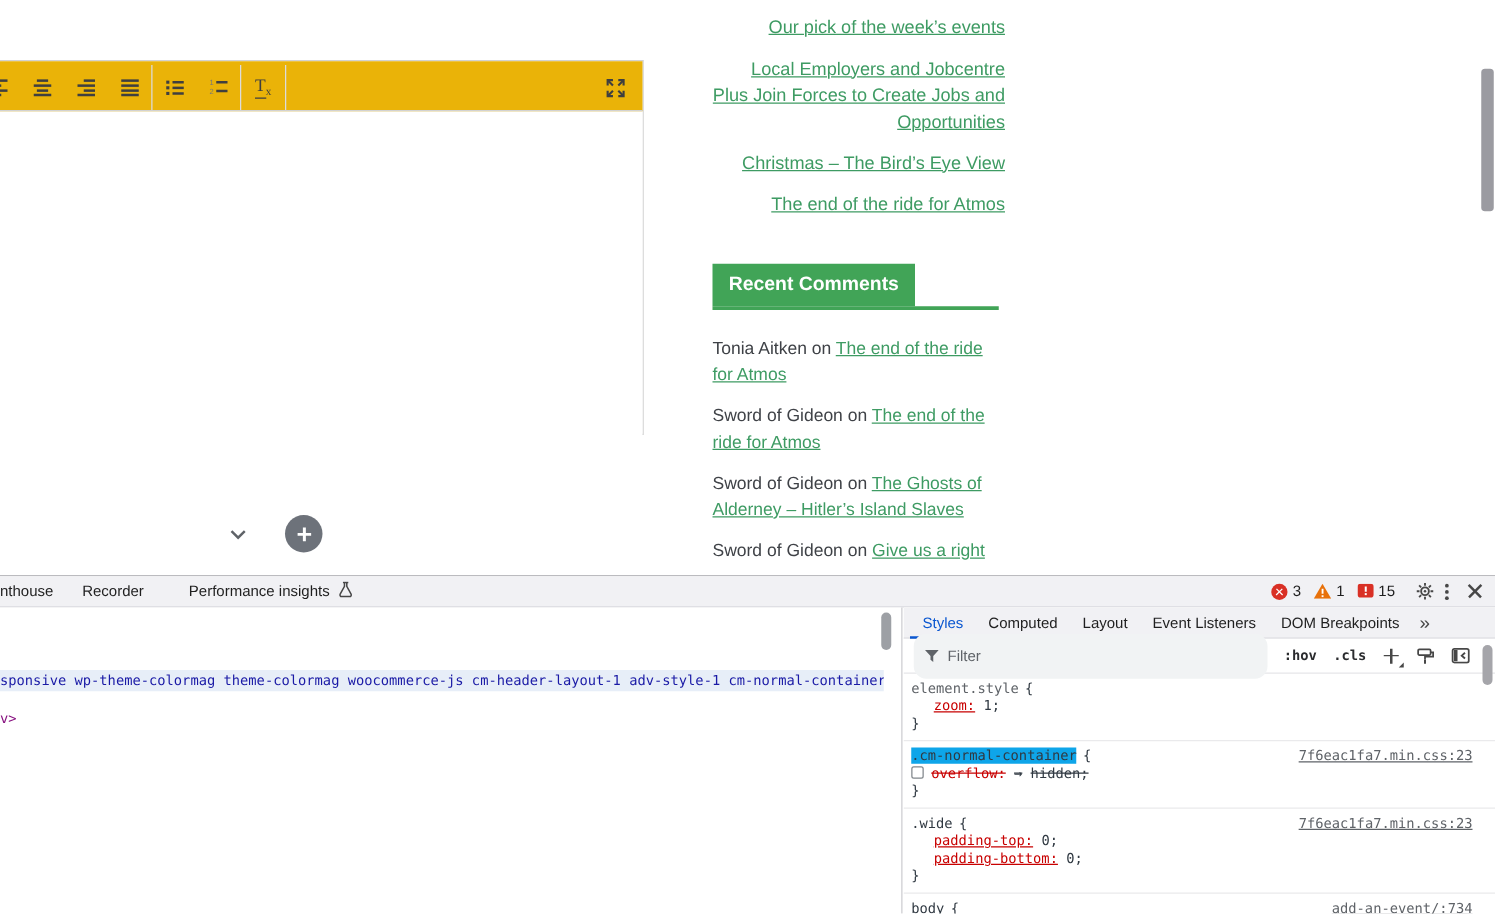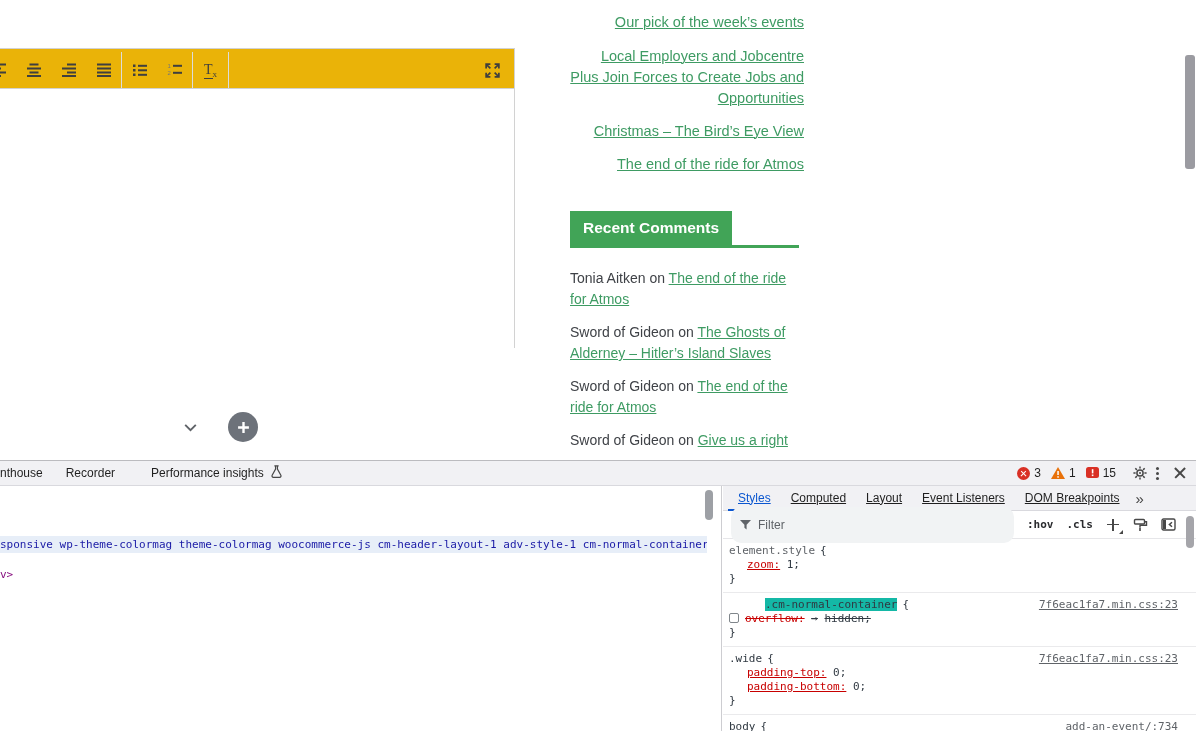--- a/index.html
+++ b/index.html
@@ -82,21 +82,21 @@
   .el-selected { position:absolute; left:0; top:50px; width:707px; height:17px; line-height:17px;
                  background:#e7eef8; color:#1a1aa6; white-space:nowrap; overflow:hidden; cursor:pointer; }
   .el-closing { position:absolute; left:0; top:80px; height:17px; line-height:17px; color:#881280; }
   .el-scroll-thumb { position:absolute; right:8px; top:4px; width:8px; height:30px;
                      background:#9da0a5; border-radius:4px; }
 
   
   .styles-panel { position:absolute; left:723px; top:0; width:473px; height:100%; background:#fff; }
   .sp-tabs { height:25px; background:#f1f1f4; border-bottom:1px solid #d9d9de; display:flex;
              align-items:center; font-size:12px; color:#1f1f1f; padding-left:5px; }
-  .sp-tab { padding:0 10px; height:25px; line-height:24px; cursor:pointer; white-space:nowrap;text-decoration:underline; }
+  .sp-tab { padding:0 10px; height:25px; line-height:24px; cursor:pointer; white-space:nowrap; }
   .sp-tab.active { color:#0b57d0; border-bottom:2px solid #0b57d0; }
   .sp-more { color:#474747; font-size:15px; padding:0 6px; cursor:pointer; }
   .sp-toolbar { height:28px; border-bottom:1px solid #e6e6e9; display:flex; align-items:center;
                 padding:0 8px; background:#fff; }
   .filter-pill { width:283px; height:19px; background:#f1f3f4; border-radius:10px;
                  display:flex; align-items:center; padding:18px 9px; }
   .filter-pill svg { flex:0 0 auto; margin-right:7px; }
   .filter-input { border:none; background:transparent; outline:none; font-size:12px;
                   color:#202124; width:100%; font-family:"Liberation Sans", sans-serif; }
   .filter-input::placeholder { color:#5f6368; }
@@ -109,21 +109,21 @@
       border-left:4px solid transparent; border-top:4px solid transparent; border-bottom:4px solid #474747; }
   .sp-icon { margin-left:13px; cursor:pointer; color:#474747; display:flex; }
   .sp-scroll-thumb { position:absolute; right:2px; top:30px; width:8px; height:32px;
                      background:#a5a5aa; border-radius:4px; }
 
   .sp-content { font-family:"DejaVu Sans Mono", monospace; font-size:11px; color:#303942;
                 line-height:14px; }
   .sec { padding:5px 6px 6px 6px; border-bottom:1px solid #eaeaec; position:relative; }
   .sec:last-child { border-bottom:none; }
   .sel-gray { color:#5f6368; }
-  .sel-hl { background:#14b8a6;margin-left:36px; }
+  .sel-hl { background:#0ea5e9; }
   .brace { margin-left:5px; }
   .src-link { position:absolute; right:18px; top:5px; color:#5f6368;
               text-decoration:underline; cursor:pointer; }
   .pline { padding-left:18px; }
   .pname { color:#c80000; cursor:text;text-decoration:underline; }
   .pval { color:#303942; cursor:text; }
   .strike { text-decoration:line-through; }
   .prop-checkbox { display:inline-block; width:10px; height:10px; border:1px solid #80868b;
                    border-radius:2px; background:#fff; margin-right:6px; vertical-align:-1px; cursor:pointer; }
 </style>
@@ -228,26 +228,26 @@
 
   <div class="comments">
     <div class="comment">
       <span>Tonia Aitken</span>
       <span>on</span>
       <a>The end of the ride for Atmos</a>
     </div>
     <div class="comment">
       <span>Sword of Gideon</span>
       <span>on</span>
-      <a>The Ghosts of Alderney – Hitler’s Island Slaves</a>
+      <a>The end of the ride for Atmos</a>
     </div>
     <div class="comment">
       <span>Sword of Gideon</span>
       <span>on</span>
-      <a>The end of the ride for Atmos</a>
+      <a>The Ghosts of Alderney – Hitler’s Island Slaves</a>
     </div>
     <div class="comment">
       <span>Sword of Gideon</span>
       <span>on</span>
       <a>Give us a right</a>
     </div>
   </div>
 
   <div class="page-scroll-thumb"></div>
 

